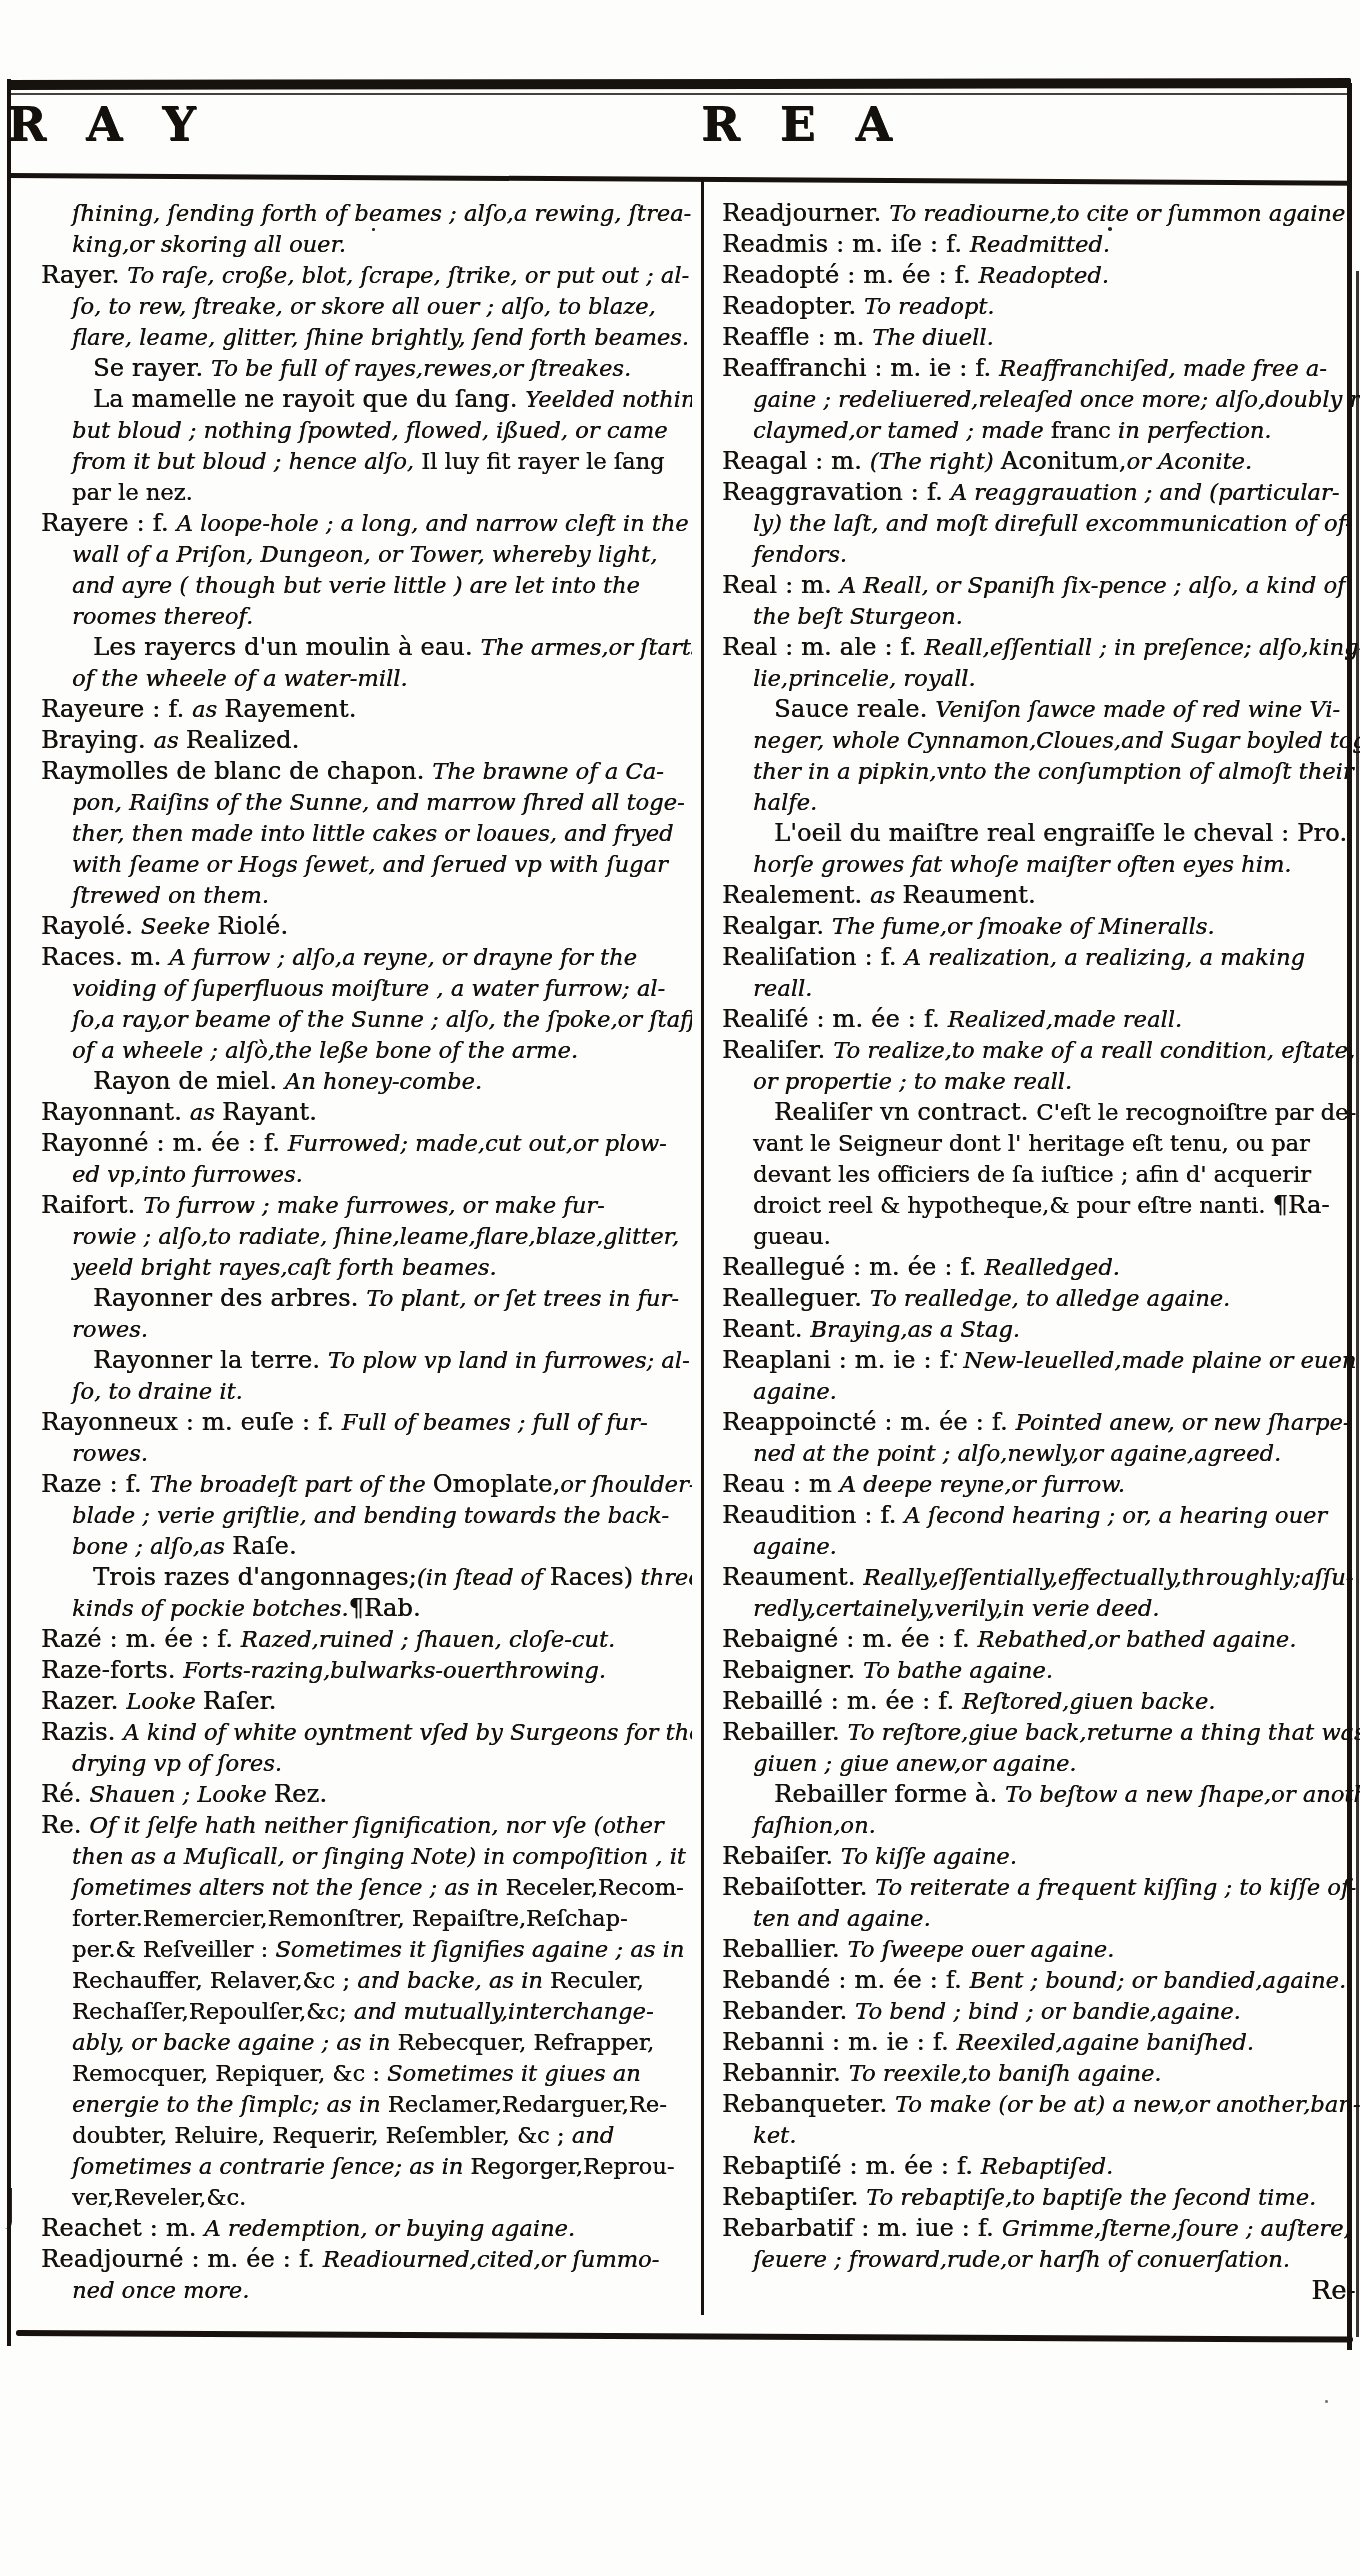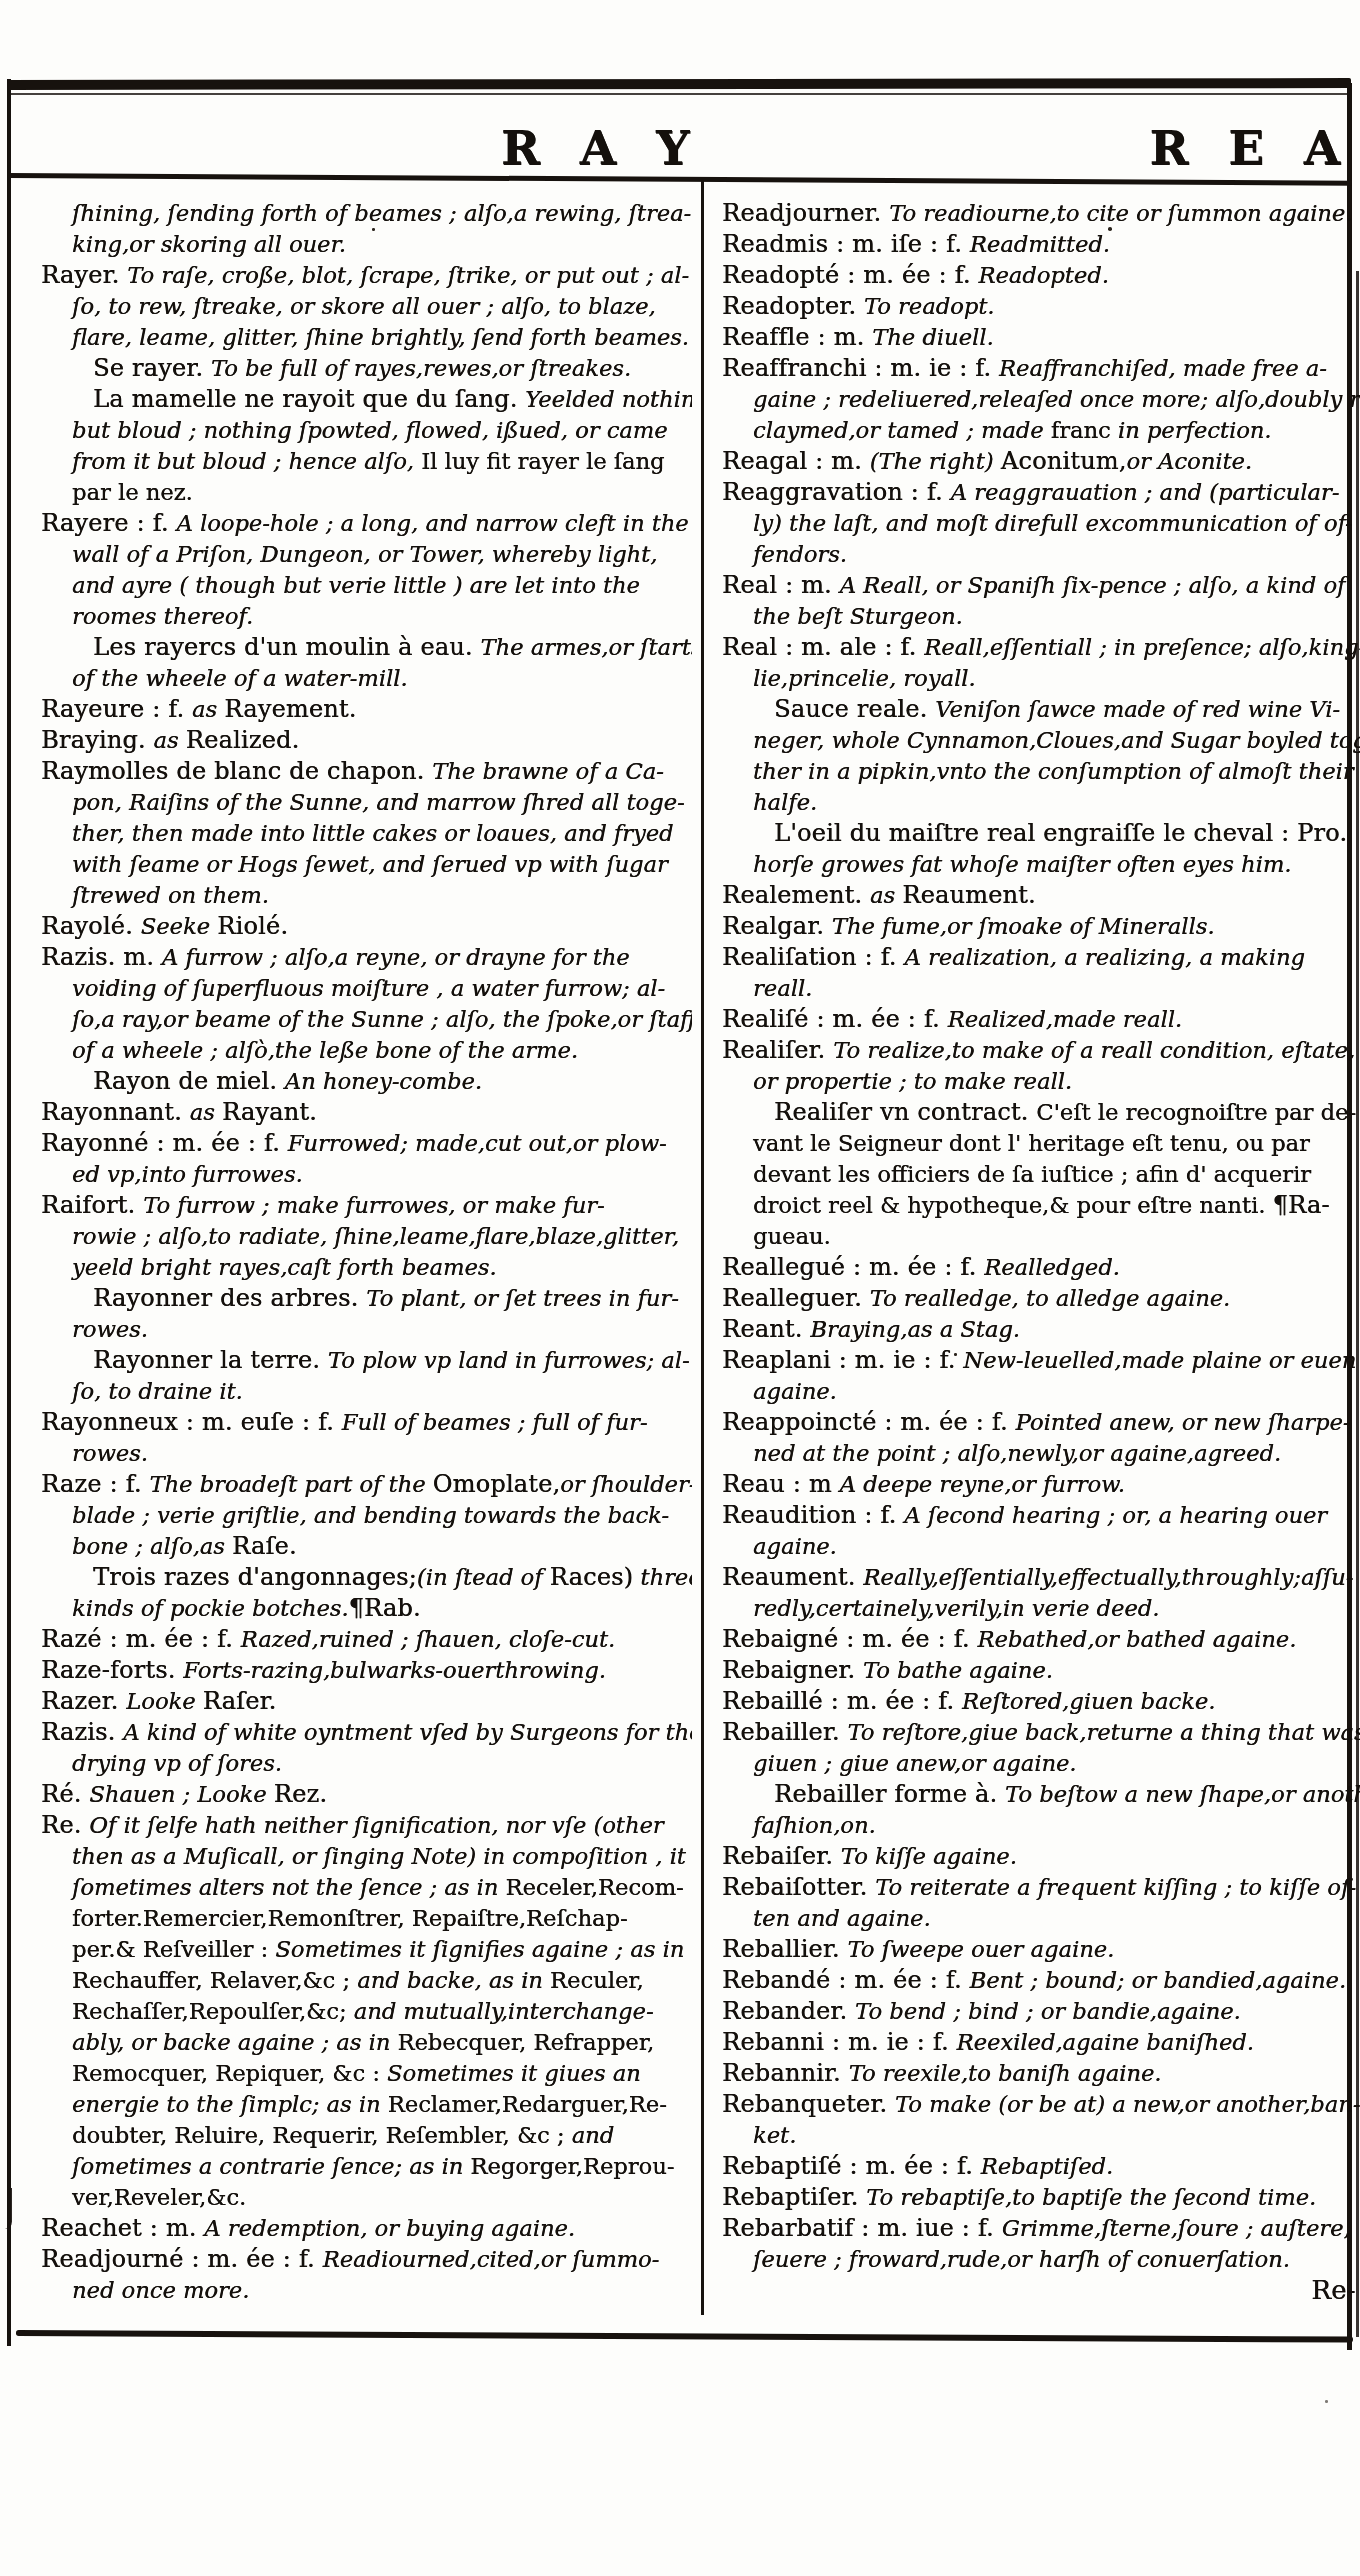--- a/index.html
+++ b/index.html
@@ -17,23 +17,22 @@
   .left-border{left:7.2px;top:79px;width:3.6px;height:2267px;}
   .right-border{left:1347px;top:83px;width:4.5px;height:2267px;}
   .right-border-outer{left:1356px;top:271px;width:2.7px;height:2066px;opacity:.85;}
   .header-rule{left:9px;top:173px;width:1343px;height:4.5px;transform:rotate(0.33deg);transform-origin:left center;}
   .column-divider{left:701px;top:178px;width:2.7px;height:2137px;}
   .bottom-rule{left:16px;top:2330px;width:1337px;height:6.3px;transform:rotate(0.28deg);transform-origin:left center;border-radius:2.7px;}
   
   .running-head{
     position:absolute;top:97px;height:54px;
     font-size:47px;font-weight:600;letter-spacing:11.7px;
-    text-align:right;line-height:54px;
+    text-align:left;line-height:54px;
     text-shadow:0.5px 0.5px 0 currentColor;
-    margin-top:24px;
   }
   .running-head.left{left:7.2px;width:694px;}
   .running-head.right{left:701px;width:651px;}
   
   .column{position:absolute;top:198px;overflow:hidden;}
   .column.left{left:41px;width:651px;height:2120px;}
   .column.right{left:722px;width:639px;height:2120px;}
   .line{
     white-space:nowrap;overflow:hidden;
     height:31px;line-height:31px;
@@ -89,21 +88,21 @@
       <div class="line ind2"><span class="s-h">Les rayercs d'un moulin à eau. </span><span class="s-i">The armes,or ſtarts</span></div>
       <div class="line ind1"><span class="s-i">of the wheele of a water-mill.</span></div>
       <div class="line ind0"><span class="s-h">Rayeure : f. </span><span class="s-i">as </span><span class="s-h">Rayement.</span></div>
       <div class="line ind0"><span class="s-h">Braying. </span><span class="s-i">as </span><span class="s-h">Realized.</span></div>
       <div class="line ind0"><span class="s-h">Raymolles de blanc de chapon. </span><span class="s-i">The brawne of a Ca-</span></div>
       <div class="line ind1"><span class="s-i">pon, Raiſins of the Sunne, and marrow ſhred all toge-</span></div>
       <div class="line ind1"><span class="s-i">ther, then made into little cakes or loaues, and fryed</span></div>
       <div class="line ind1"><span class="s-i">with ſeame or Hogs ſewet, and ſerued vp with ſugar</span></div>
       <div class="line ind1"><span class="s-i">ſtrewed on them.</span></div>
       <div class="line ind0"><span class="s-h">Rayolé. </span><span class="s-i">Seeke </span><span class="s-h">Riolé.</span></div>
-      <div class="line ind0"><span class="s-h">Razis. m. </span><span class="s-i">A furrow ; alſo,a reyne, or drayne for the</span></div>
+      <div class="line ind0"><span class="s-h">Races. m. </span><span class="s-i">A furrow ; alſo,a reyne, or drayne for the</span></div>
       <div class="line ind1"><span class="s-i">voiding of ſuperfluous moiſture , a water furrow; al-</span></div>
       <div class="line ind1"><span class="s-i">ſo,a ray,or beame of the Sunne ; alſo, the ſpoke,or ſtaffe</span></div>
       <div class="line ind1"><span class="s-i">of a wheele ; alſò,the leße bone of the arme.</span></div>
       <div class="line ind2"><span class="s-h">Rayon de miel. </span><span class="s-i">An honey-combe.</span></div>
       <div class="line ind0"><span class="s-h">Rayonnant. </span><span class="s-i">as </span><span class="s-h">Rayant.</span></div>
       <div class="line ind0"><span class="s-h">Rayonné : m. ée : f. </span><span class="s-i">Furrowed; made,cut out,or plow-</span></div>
       <div class="line ind1"><span class="s-i">ed vp,into furrowes.</span></div>
       <div class="line ind0"><span class="s-h">Raifort. </span><span class="s-i">To furrow ; make furrowes, or make fur-</span></div>
       <div class="line ind1"><span class="s-i">rowie ; alſo,to radiate, ſhine,leame,flare,blaze,glitter,</span></div>
       <div class="line ind1"><span class="s-i">yeeld bright rayes,caſt forth beames.</span></div>

